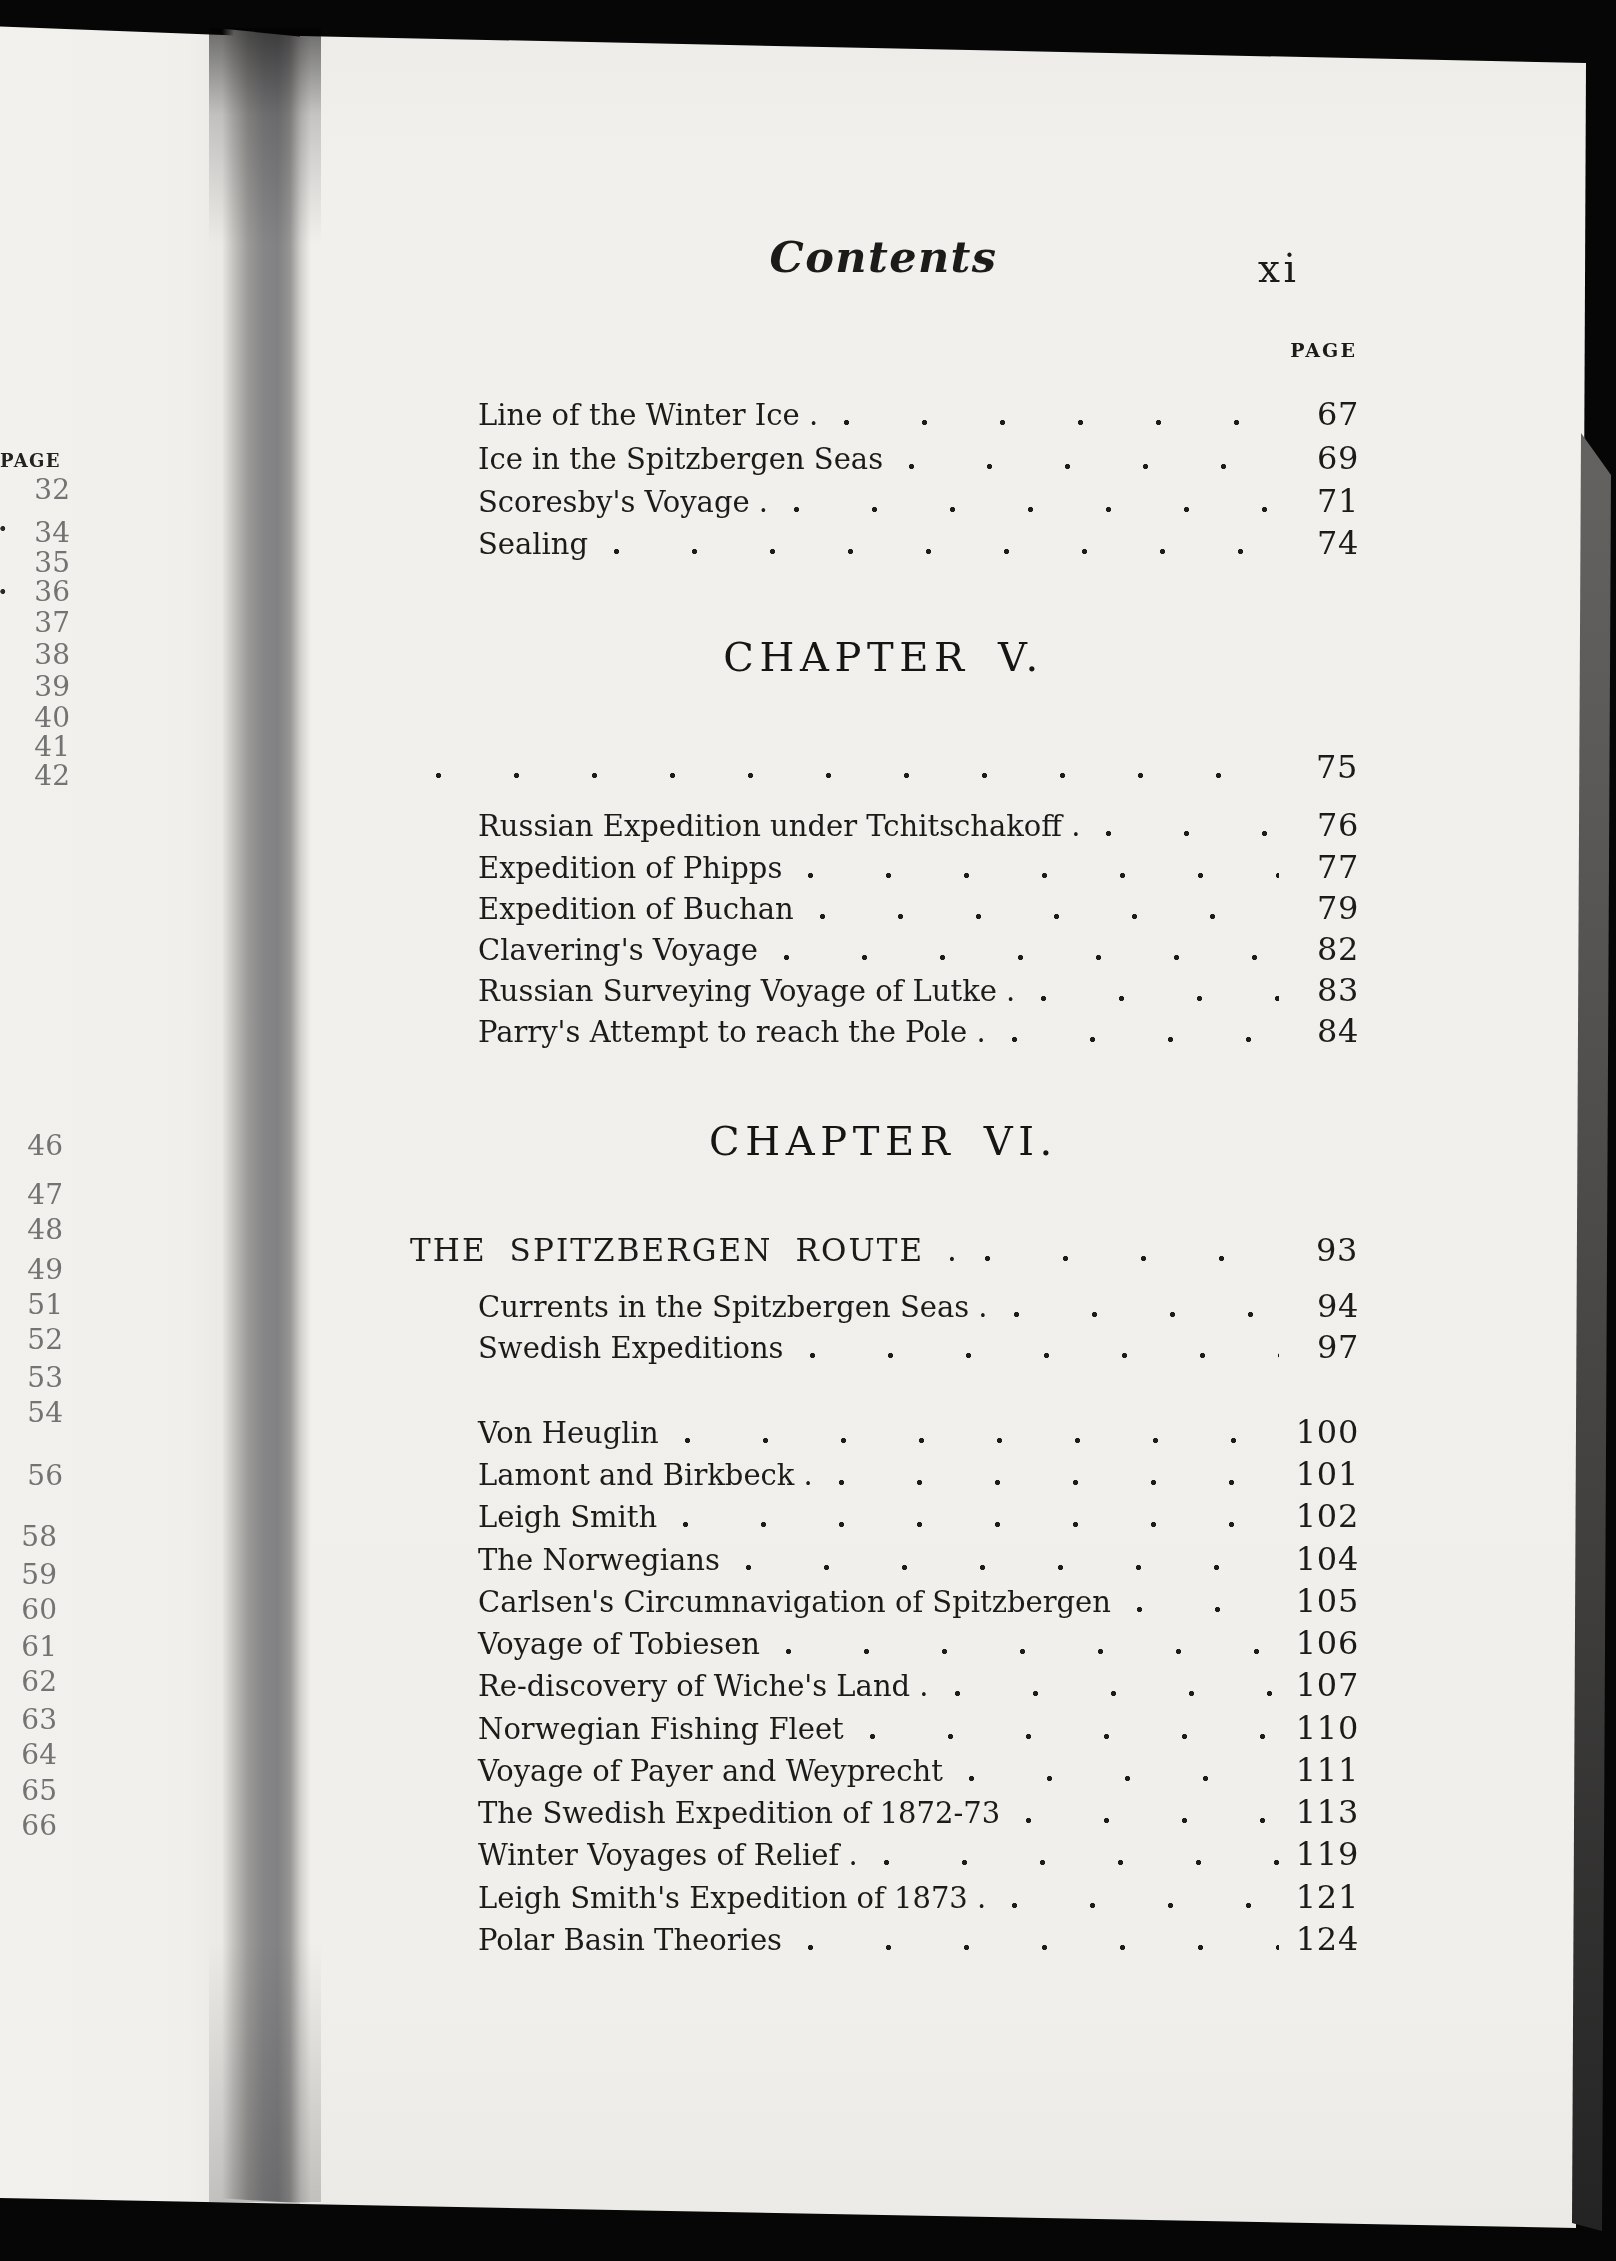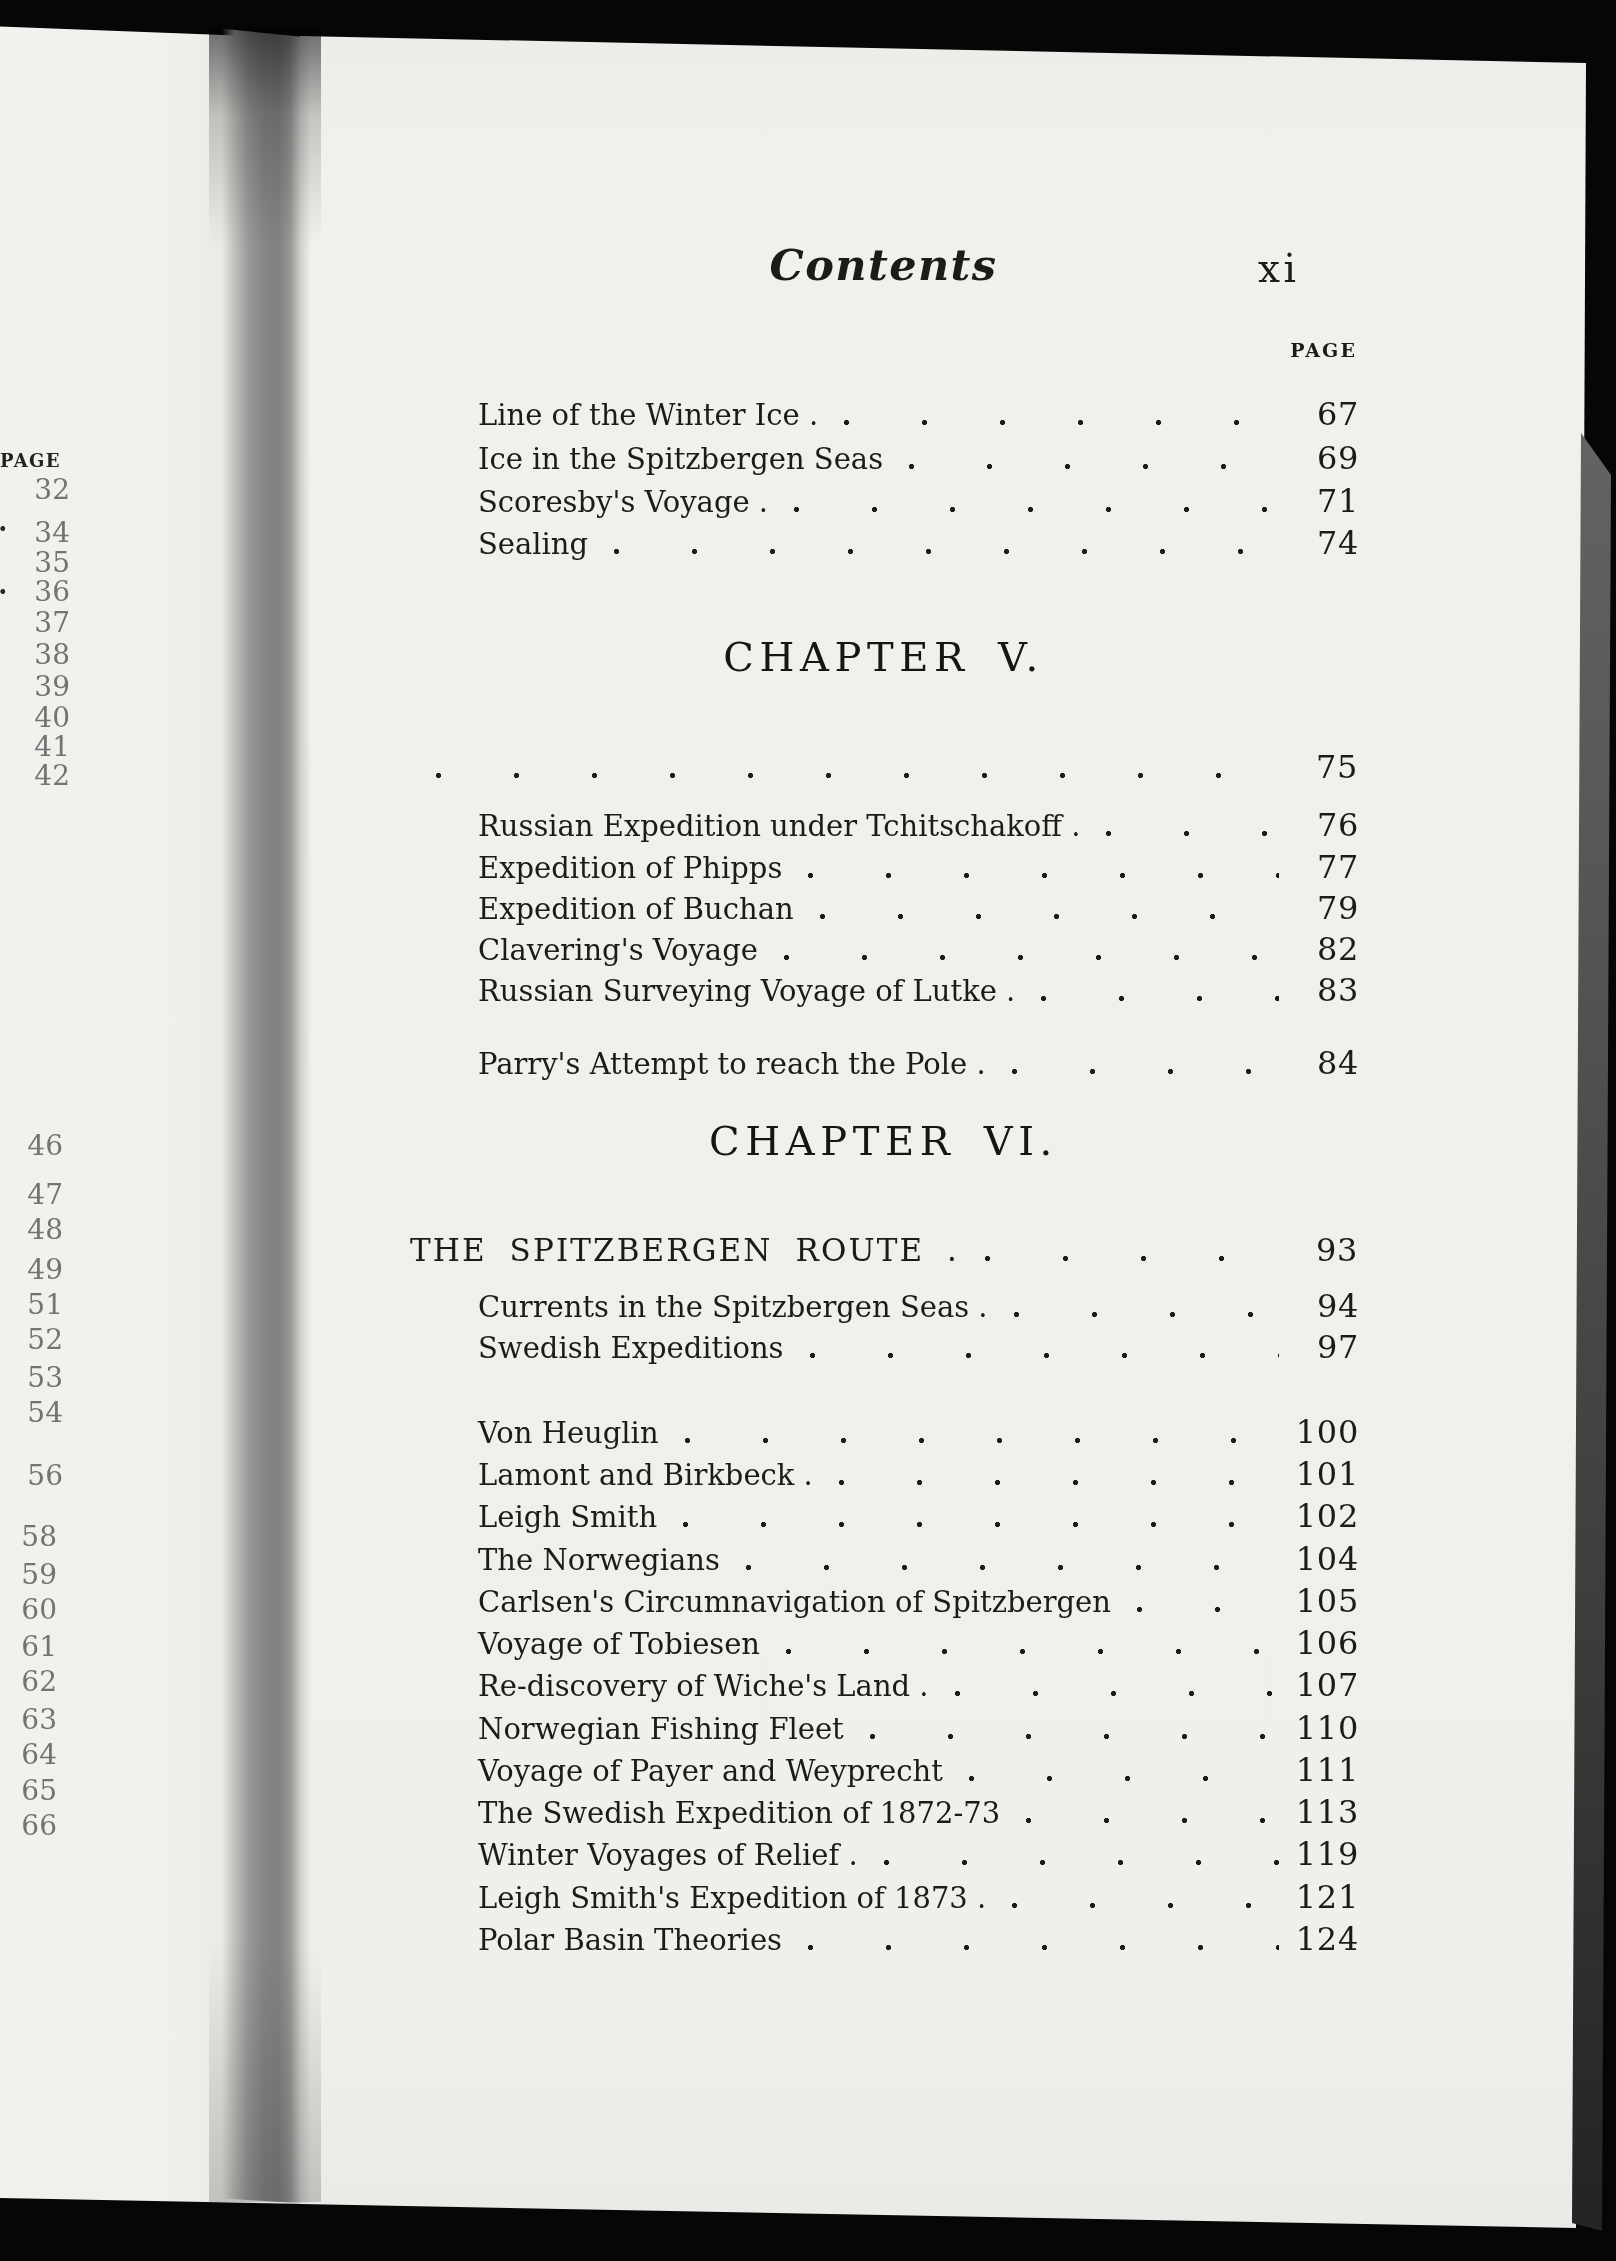--- a/index.html
+++ b/index.html
@@ -115,21 +115,21 @@
   <div class="mnum g3" style="top:1630px">61</div>
   <div class="mnum g3" style="top:1665px">62</div>
   <div class="mnum g3" style="top:1703px">63</div>
   <div class="mnum g3" style="top:1738px">64</div>
   <div class="mnum g3" style="top:1774px">65</div>
   <div class="mnum g3" style="top:1809px">66</div>
 
   <div class="stray-dot" style="left:0;top:525px"></div>
   <div class="stray-dot" style="left:0;top:588px"></div>
 
-  <div class="abs contents-title" style="top:240px">Contents</div>
+  <div class="abs contents-title" style="top:232px">Contents</div>
   <div class="abs folio" style="top:246px">xi</div>
   <div class="abs col-page-label" style="top:339px">PAGE</div>
 
   <div class="row sub" style="top:357px">
     <span>Line of the Winter Ice .</span>
     <span class="leader"></span>
     <span class="pagenum">67</span>
   </div>
   <div class="row sub" style="top:401px">
     <span>Ice in the Spitzbergen Seas</span>
@@ -170,21 +170,21 @@
   <div class="row sub" style="top:892px">
     <span>Clavering's Voyage</span>
     <span class="leader"></span>
     <span class="pagenum">82</span>
   </div>
   <div class="row sub" style="top:933px">
     <span>Russian Surveying Voyage of Lutke .</span>
     <span class="leader"></span>
     <span class="pagenum">83</span>
   </div>
-  <div class="row sub" style="top:1006px">
+  <div class="row sub" style="top:974px">
     <span>Parry's Attempt to reach the Pole .</span>
     <span class="leader"></span>
     <span class="pagenum">84</span>
   </div>
 
   <div class="abs chapter-heading" style="top:1118px">CHAPTER VI.</div>
   <div class="row lead" style="top:1193px">
     <span>THE SPITZBERGEN ROUTE .</span>
     <span class="leader"></span>
     <span class="pagenum">93</span>

